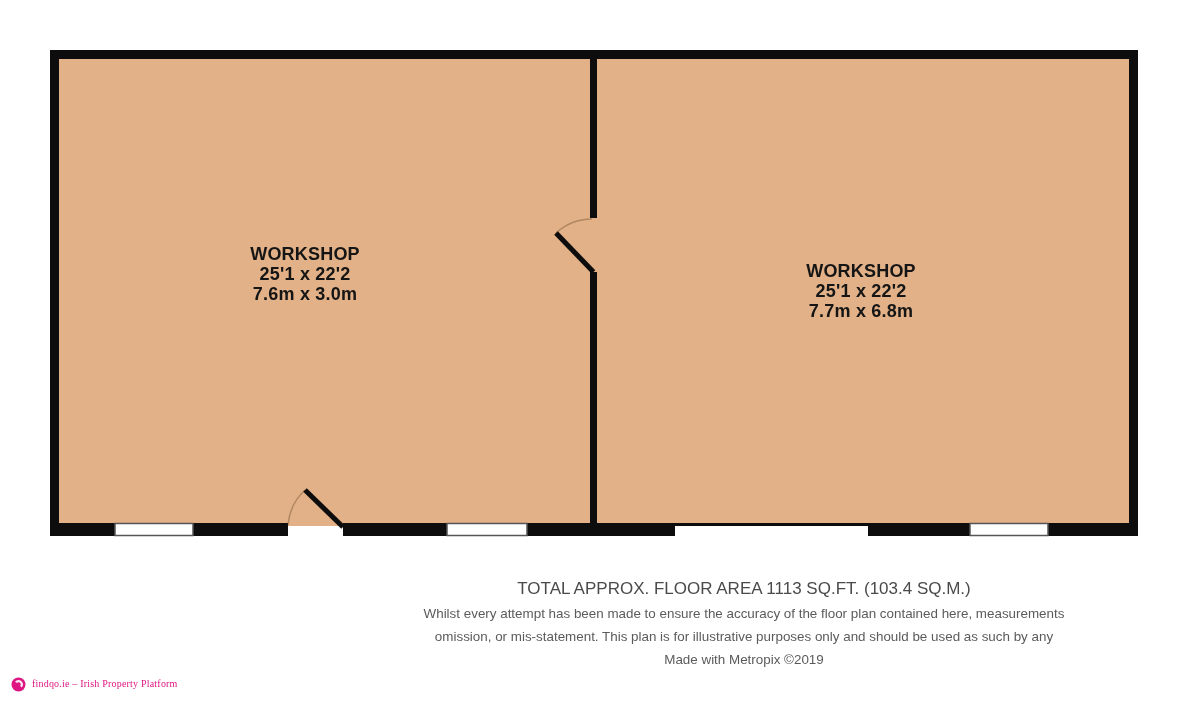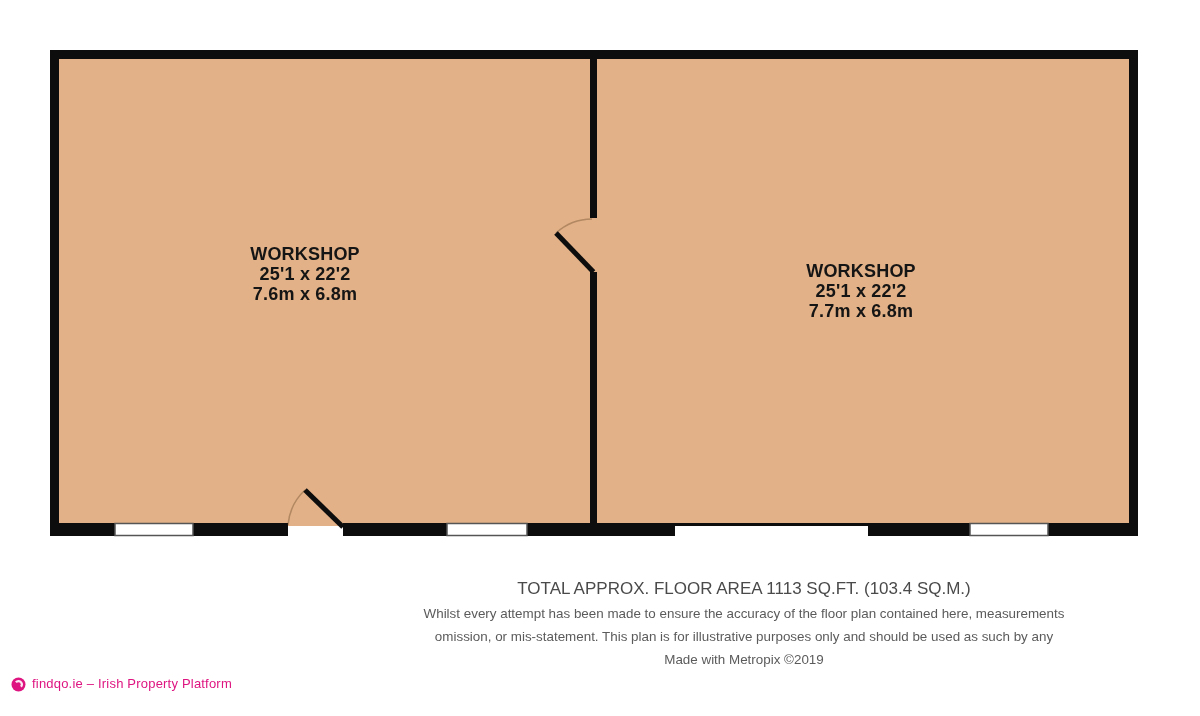--- a/index.html
+++ b/index.html
@@ -20,21 +20,21 @@
   .footer .total-area{
     font-size:17px;color:#4a4a4a;margin:0 0 6px 0;line-height:20px;
   }
   .footer .disc-line, .footer .made-with{
     font-size:13.4px;color:#5b5b5b;margin:8px;line-height:14.9px;
   }
   .brand{
     position:absolute;left:11px;top:675px;display:flex;align-items:center;gap:6px;
   }
   .brand .brand-text{
-    color:#de1480;font-size:13px;line-height:18px;letter-spacing:.2px;
+    color:#de1480;font-size:10px;line-height:18px;letter-spacing:.2px;font-family:Liberation Serif, serif;
   }
   .brand svg{display:block;}
 </style>
 </head>
 <body>
 
 <svg class="plan-svg" viewBox="0 0 1200 716" xmlns="http://www.w3.org/2000/svg">
 
   <rect x="56" y="56" width="1076" height="470" fill="#e2b187"></rect>
 
@@ -71,21 +71,21 @@
 
   <g>
     <path d="M 305 490 A 54 54 0 0 0 288 525" fill="none" stroke="rgba(90,60,30,0.35)" stroke-width="1.5"></path>
     <line x1="343" y1="527" x2="305" y2="490" stroke="#0d0d0d" stroke-width="5"></line>
   </g>
 </svg>
 
 <div class="room-label" style="left:305px;top:244px;">
   <div class="room-name">WORKSHOP</div>
   <div>25'1 x 22'2</div>
-  <div>7.6m x 6.8m</div>
+  <div>7.6m x 3.0m</div>
 </div>
 
 <div class="room-label" style="left:861px;top:261px;">
   <div class="room-name">WORKSHOP</div>
   <div>25'1 x 22'2</div>
   <div>7.7m x 6.8m</div>
 </div>
 
 <div class="footer">
   <p class="total-area">TOTAL APPROX. FLOOR AREA 1113 SQ.FT. (103.4 SQ.M.)</p>

